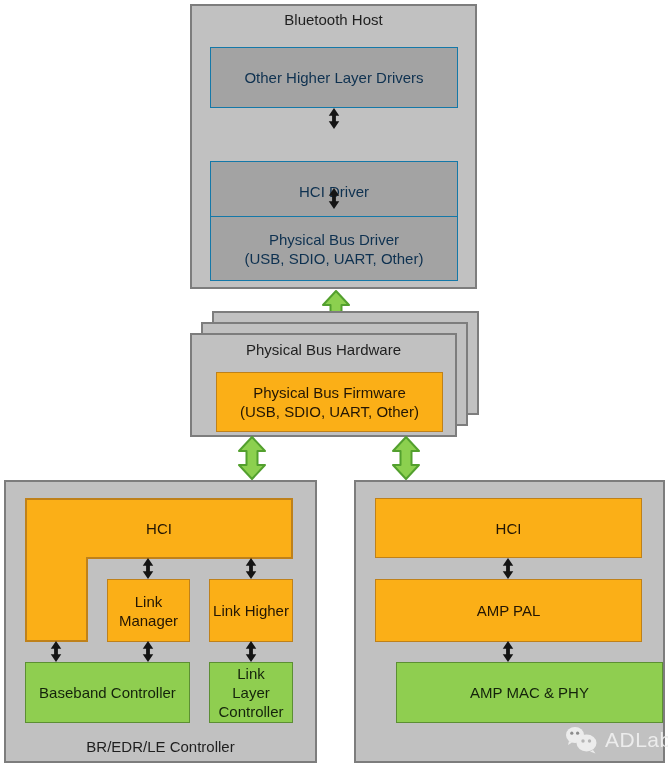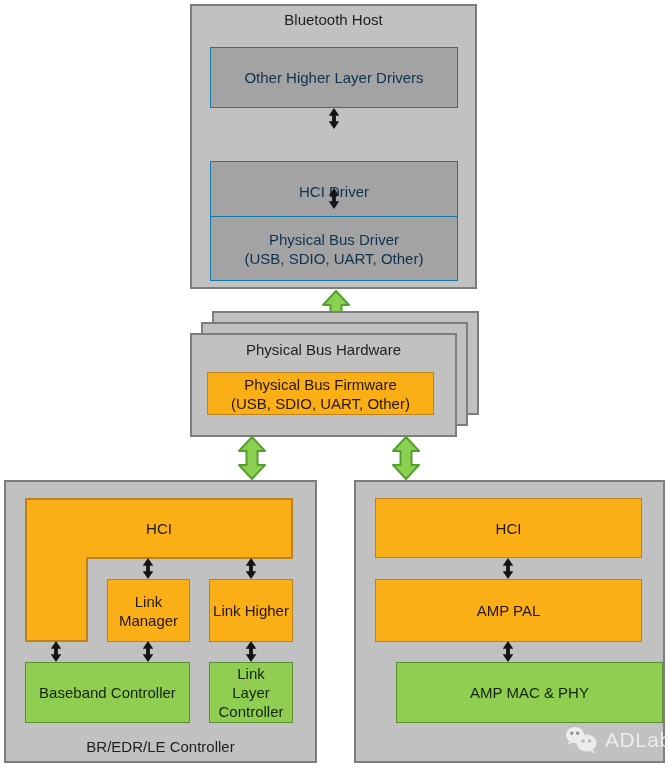--- a/index.html
+++ b/index.html
@@ -71,21 +71,21 @@
 
   <svg class="arrow-lg" style="left:322px;top:290px;">
       <use href="#sym-green-arrow"></use>
     </svg>
 
   <div class="panel" style="left:212px;top:311px;width:267px;height:104px;"></div>
   <div class="panel" style="left:201px;top:322px;width:267px;height:104px;"></div>
   <div class="panel" style="left:190px;top:333px;width:267px;height:104px;"></div>
   <div class="ptitle" style="left:190px;top:341px;width:267px;">Physical Bus Hardware</div>
 
-  <div class="box orangebox" style="left:207px;top:372px;width:227px;height:43px;justify-content:center;">
+  <div class="box orangebox" style="left:216px;top:372px;width:227px;height:60px;justify-content:center;">
     <span>Physical Bus Firmware</span>
     <span>(USB, SDIO, UART, Other)</span>
   </div>
 
   <svg class="arrow-lg" style="left:238px;top:436px;">
       <use href="#sym-green-arrow"></use>
     </svg>
   <svg class="arrow-lg" style="left:392px;top:436px;">
       <use href="#sym-green-arrow"></use>
     </svg>

